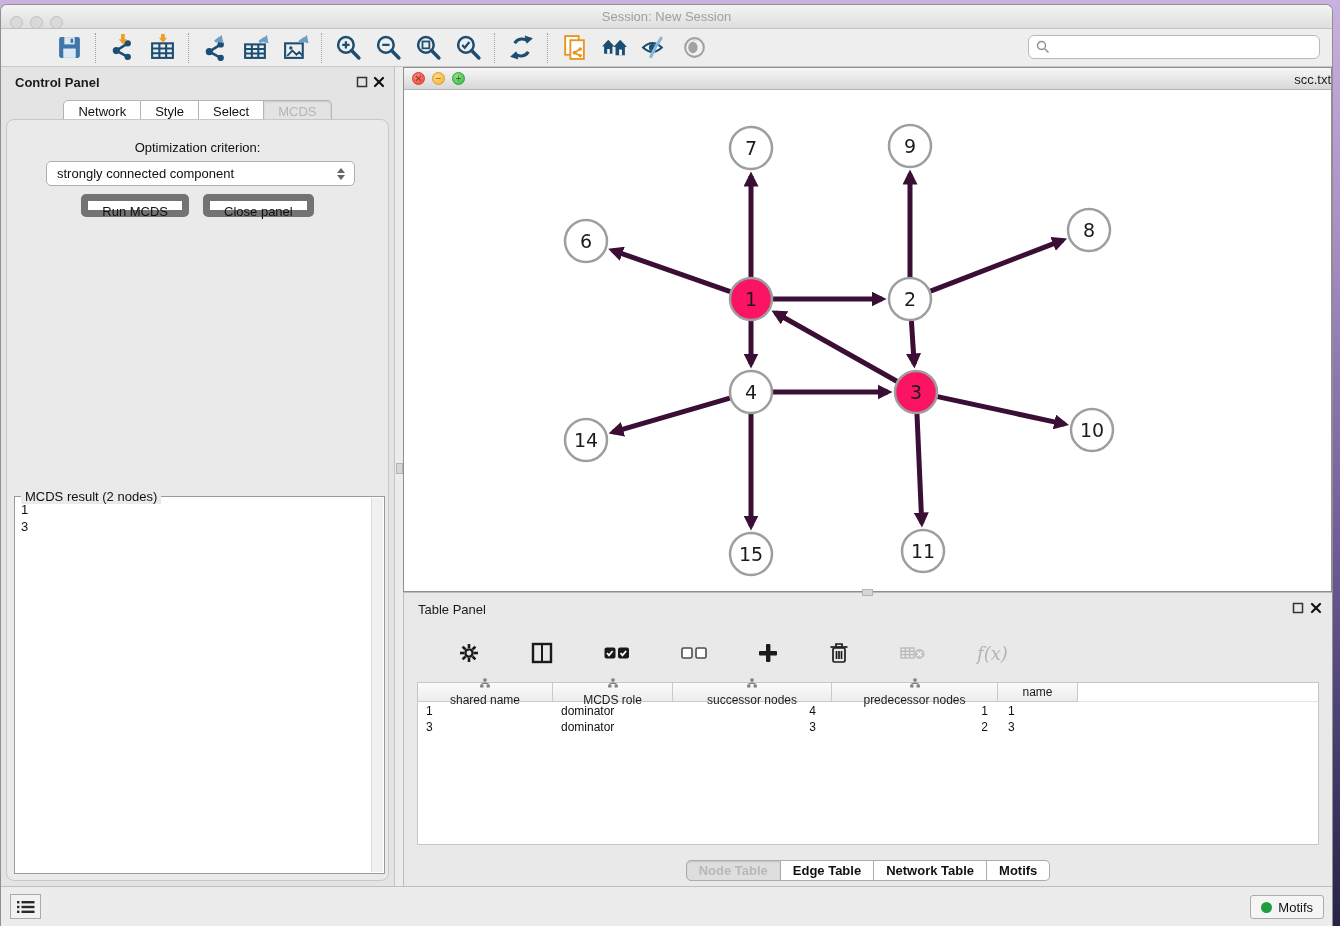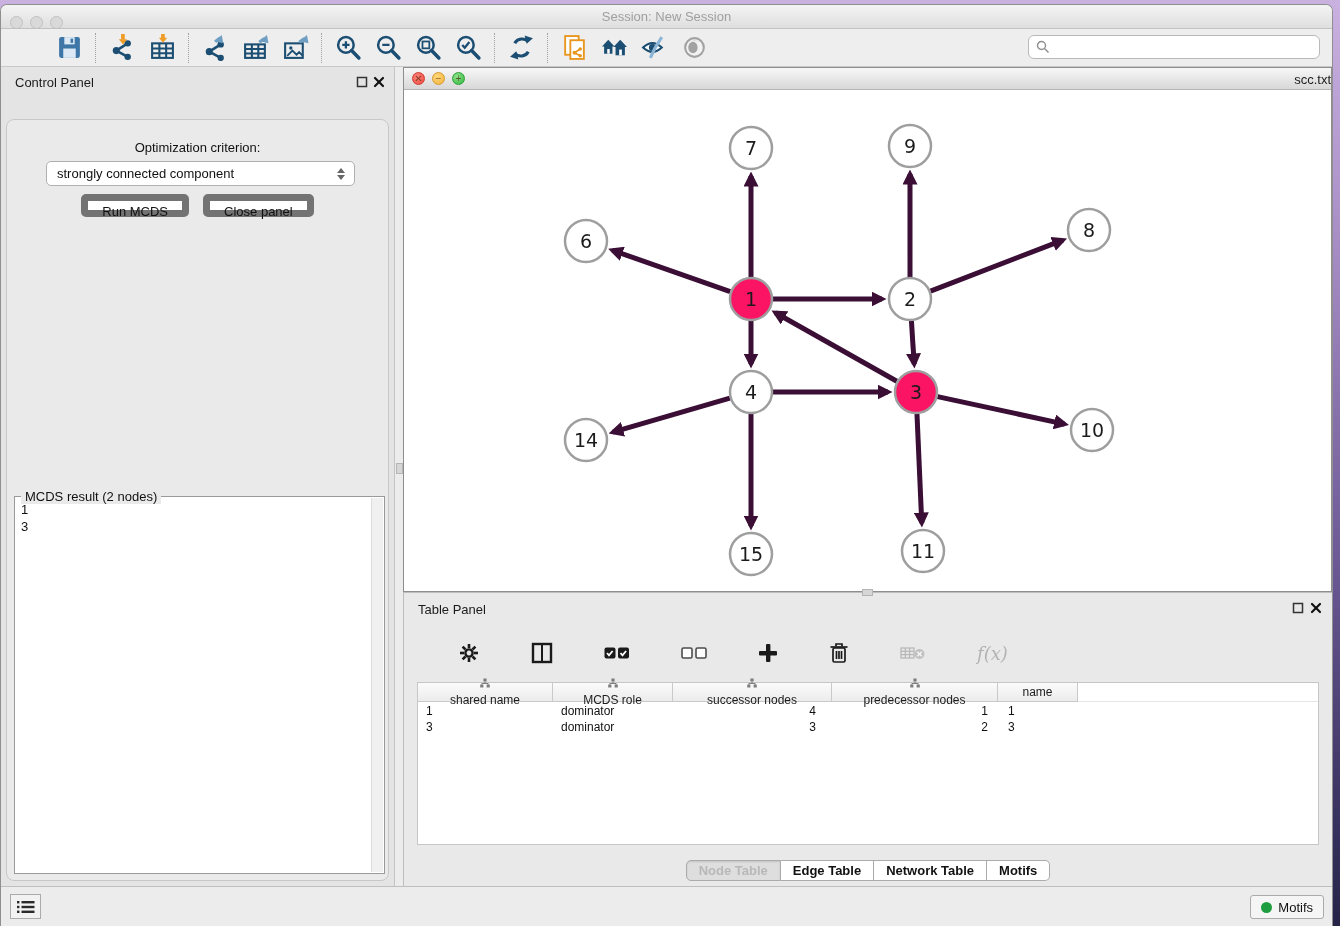--- a/index.html
+++ b/index.html
@@ -30,21 +30,21 @@
   .tbtn svg { width:27px; height:27px; }
   .sep { width:1px; height:30px; border-left:1px dotted #a2a2a2; margin:0 6px; }
   .searchbox { position:absolute; right:12px; top:6px; width:292px; height:24px;
     background:#fff; border:1px solid #b9b9b9; border-radius:6px; display:flex; align-items:center; }
   .searchbox svg { width:14px; height:14px; margin:0 4px 0 7px; }
   .searchbox input { border:none; outline:none; flex:1; font-size:13px; height:20px;
     font-family:"Liberation Sans",sans-serif; background:transparent; }
   
   .cpanel { position:absolute; left:0; top:62px; width:394px; height:820px;
     background:#e4e4e4; border-right:1px solid #c4c4c4; }
-  .cp-header { position:absolute; left:0; top:0; right:0; height:30px; }
+  .cp-header { position:absolute; left:0; top:0; right:0; height:30px;font-weight:bold; }
   .cp-title { position:absolute; left:14px; top:8px; font-size:13px; color:#1b1b1b; }
   .panel-float { position:absolute; top:9px; width:12px; height:12px; cursor:pointer; }
   .panel-close { position:absolute; top:9px; width:12px; height:12px; cursor:pointer; }
   .cp-tabs { position:absolute; left:0; right:0; top:33px; display:flex; justify-content:center; }
   .cp-tab { font-size:13px; padding:3px 14px 4px; background:#fff; border:1px solid #b3b3b3;
     border-left:none; color:#111; cursor:pointer; }
   .cp-tab:first-child { border-left:1px solid #b3b3b3; border-radius:5px 0 0 5px; }
   .cp-tab.sel { background:#e3e3e3; color:#b5b5b5; border-radius:0 5px 5px 0;
     box-shadow:inset 0 1px 2px rgba(0,0,0,.12); }
   .cp-card { position:absolute; left:5px; top:52px; width:383px; height:762px;
@@ -322,20 +322,26 @@
       <svg class="panel-float" style="right:26px" viewBox="0 0 12 12">
         <rect x="1.5" y="1.5" width="9" height="9" fill="none" stroke="#333" stroke-width="1.5"></rect>
       </svg>
       <svg class="panel-close" style="right:9px" viewBox="0 0 12 12">
         <g stroke="#111" stroke-width="2.2" stroke-linecap="round">
             <line x1="2" y1="2" x2="10" y2="10"></line>
             <line x1="10" y1="2" x2="2" y2="10"></line>
           </g>
       </svg>
     </div>
+    <div class="cp-tabs">
+      <span class="cp-tab">Network</span>
+      <span class="cp-tab">Style</span>
+      <span class="cp-tab">Select</span>
+      <span class="cp-tab sel">MCDS</span>
+    </div>
     <div class="cp-card">
       <div class="opt-label">Optimization criterion:</div>
       <div class="criterion">
         <span class="val">strongly connected component</span>
         <span class="stepper">
             <i class="up"></i>
             <i class="dn"></i>
           </span>
       </div>
       <div class="btnrow">

